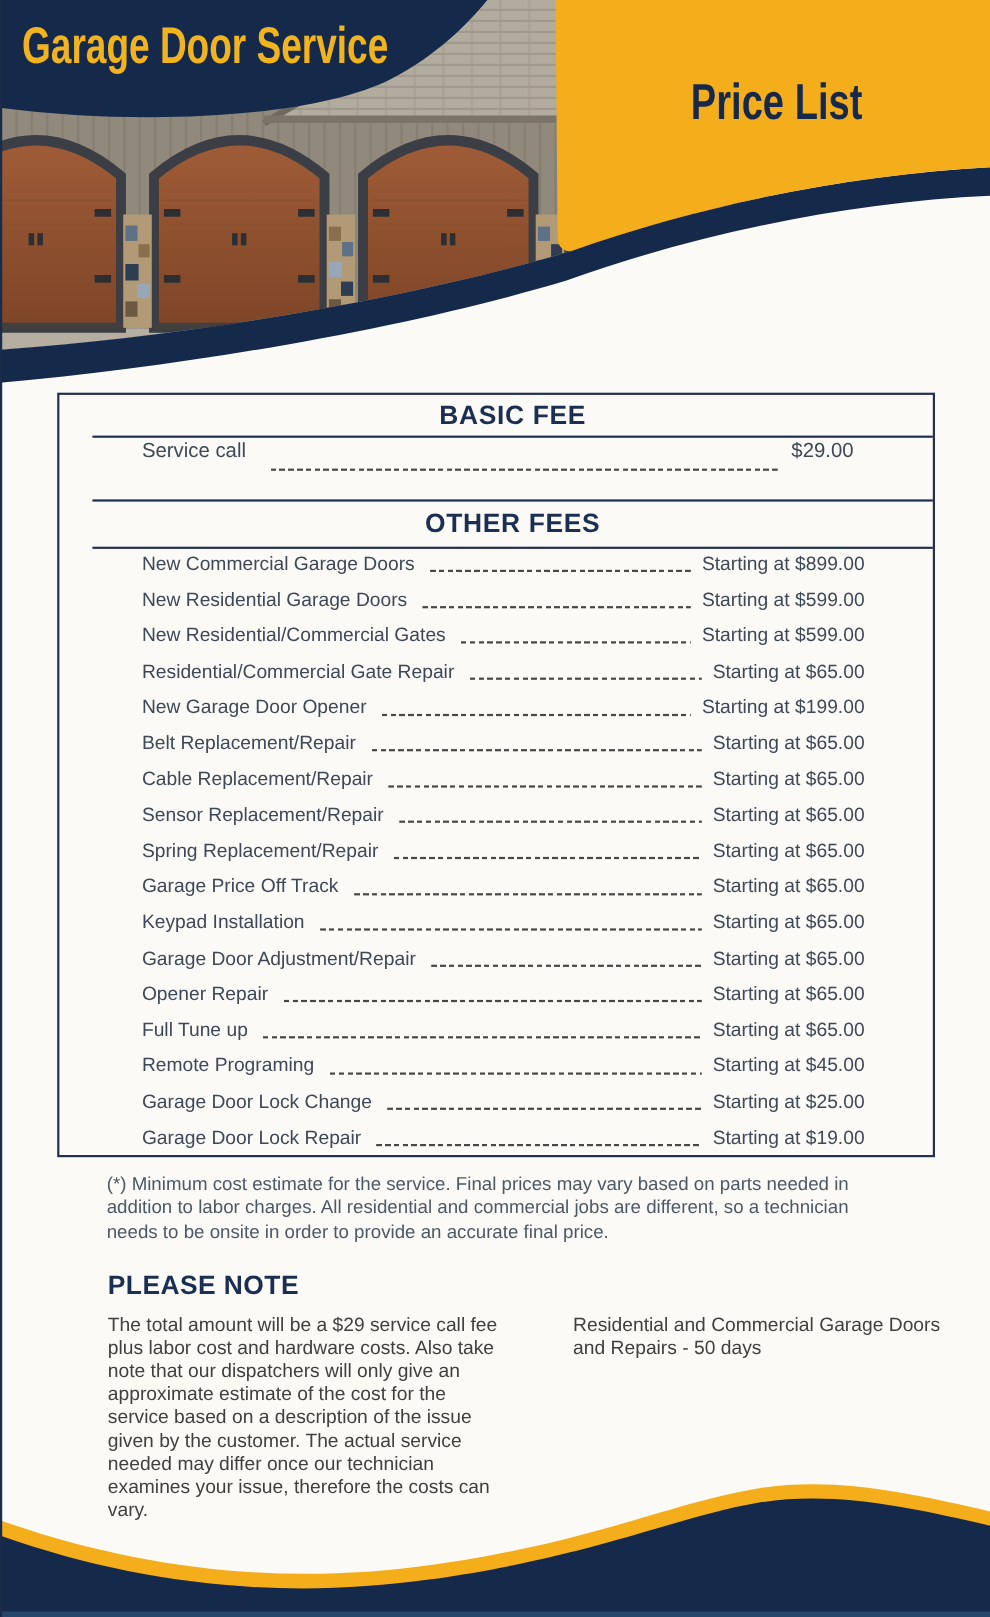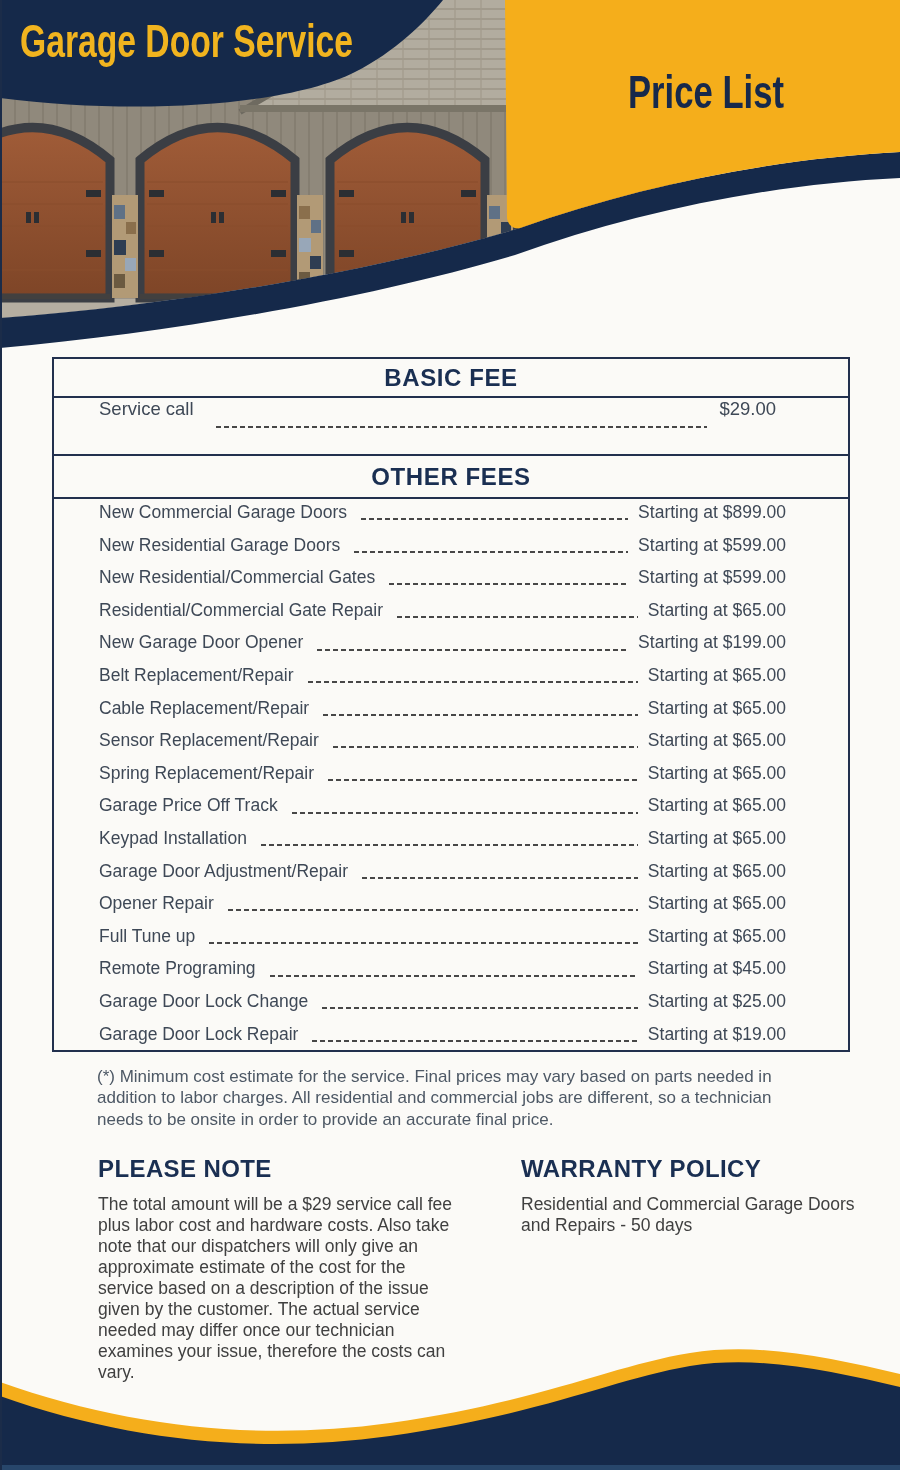--- a/index.html
+++ b/index.html
@@ -9,21 +9,21 @@
     font-family:"Liberation Sans","DejaVu Sans",sans-serif;
   }
   .left-edge{position:absolute;left:0;top:0;width:2px;height:1470px;background:#1b2c49;z-index:9;}
   .header-svg{position:absolute;left:0;top:0;z-index:2;}
   .footer-svg{position:absolute;left:0;bottom:0;z-index:1;}
 
   
   .price-table{
     position:absolute;left:52px;top:357px;width:798px;height:695px;
     border:2px solid #22304e;background:transparent;z-index:3;
-    box-sizing:border-box;display:flex;flex-direction:column;
+    box-sizing:border-box;display:flex;flex-direction:column;padding-left:30px;
   }
   .table-head{
     height:39px;display:flex;align-items:center;justify-content:center;
     font-size:24px;font-weight:800;color:#1a2f52;letter-spacing:.6px;
     border-bottom:2px solid #22304e;box-sizing:border-box;flex:0 0 auto;
   }
   .table-head.other{height:45px;border-top:2px solid #22304e;}
   .basic-rows{flex:0 0 auto;height:56px;display:flex;flex-direction:column;justify-content:center;}
   .fee-rows{flex:1 1 auto;padding-top:3px;box-sizing:border-box;}
   .fee-row{
@@ -297,21 +297,20 @@
         <span class="fee-price">Starting at $19.00</span>
       </div>
       </div>
   </div>
 
   <p class="footnote">(*) Minimum cost estimate for the service. Final prices may vary based on parts needed in addition to labor charges. All residential and commercial jobs are different, so a technician needs to be onsite in order to provide an accurate final price.</p>
 
   <h2 class="section-heading heading-note">PLEASE NOTE</h2>
   <p class="section-body body-note">The total amount will be a $29 service call fee plus labor cost and hardware costs. Also take note that our dispatchers will only give an approximate estimate of the cost for the service based on a description of the issue given by the customer. The actual service needed may differ once our technician examines your issue, therefore the costs can vary.</p>
 
-  <h2 class="section-heading heading-warranty">WARRANTY POLICY</h2>
   <p class="section-body body-warranty">Residential and Commercial Garage Doors and Repairs - 50 days</p>
 
   <svg class="footer-svg" width="900" height="150" viewBox="0 0 900 150">
     <path d="M0,62 C130,108 260,121 390,103 C540,82 610,46 690,33 C760,22 830,38 900,54 L900,150 L0,150 Z" fill="#f5ae1b"></path>
     <path d="M0,76 C130,122 260,134 390,116 C540,95 610,60 690,46 C760,35 830,51 900,67 L900,150 L0,150 Z" fill="#15294a"></path>
     <rect x="0" y="145" width="900" height="5" fill="#27466b"></rect>
   </svg>
 
   <div class="left-edge"></div>
 </div>

